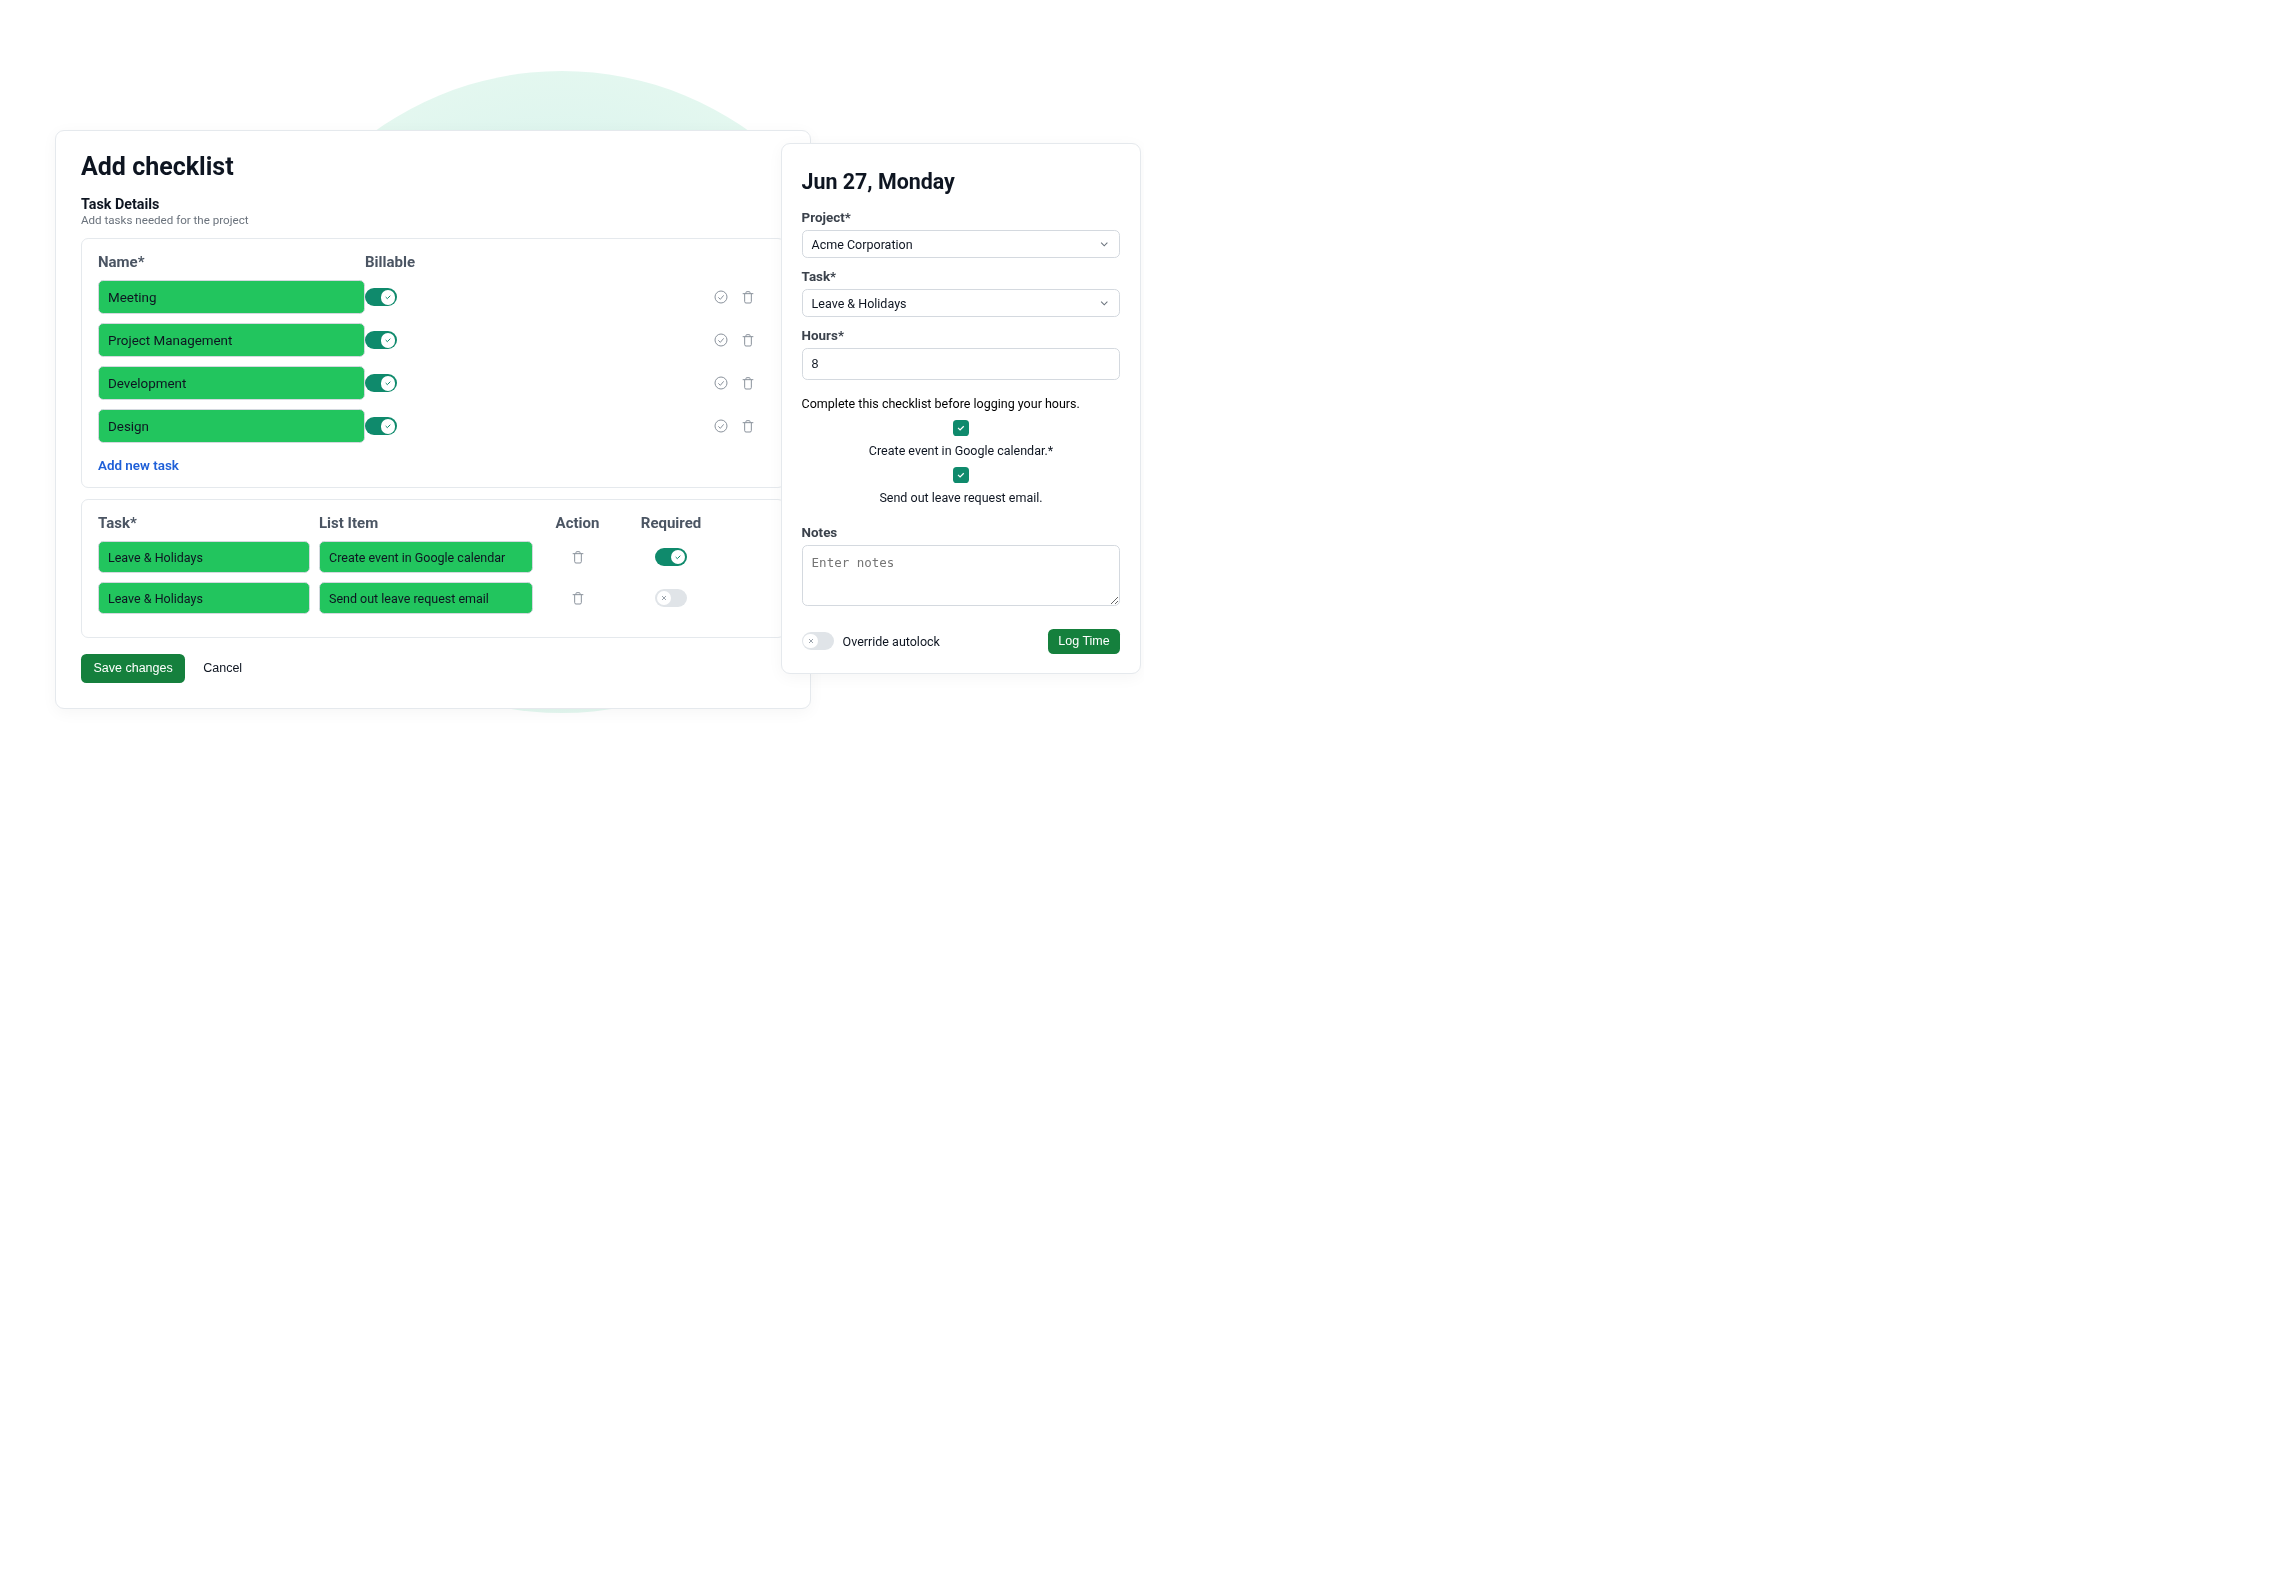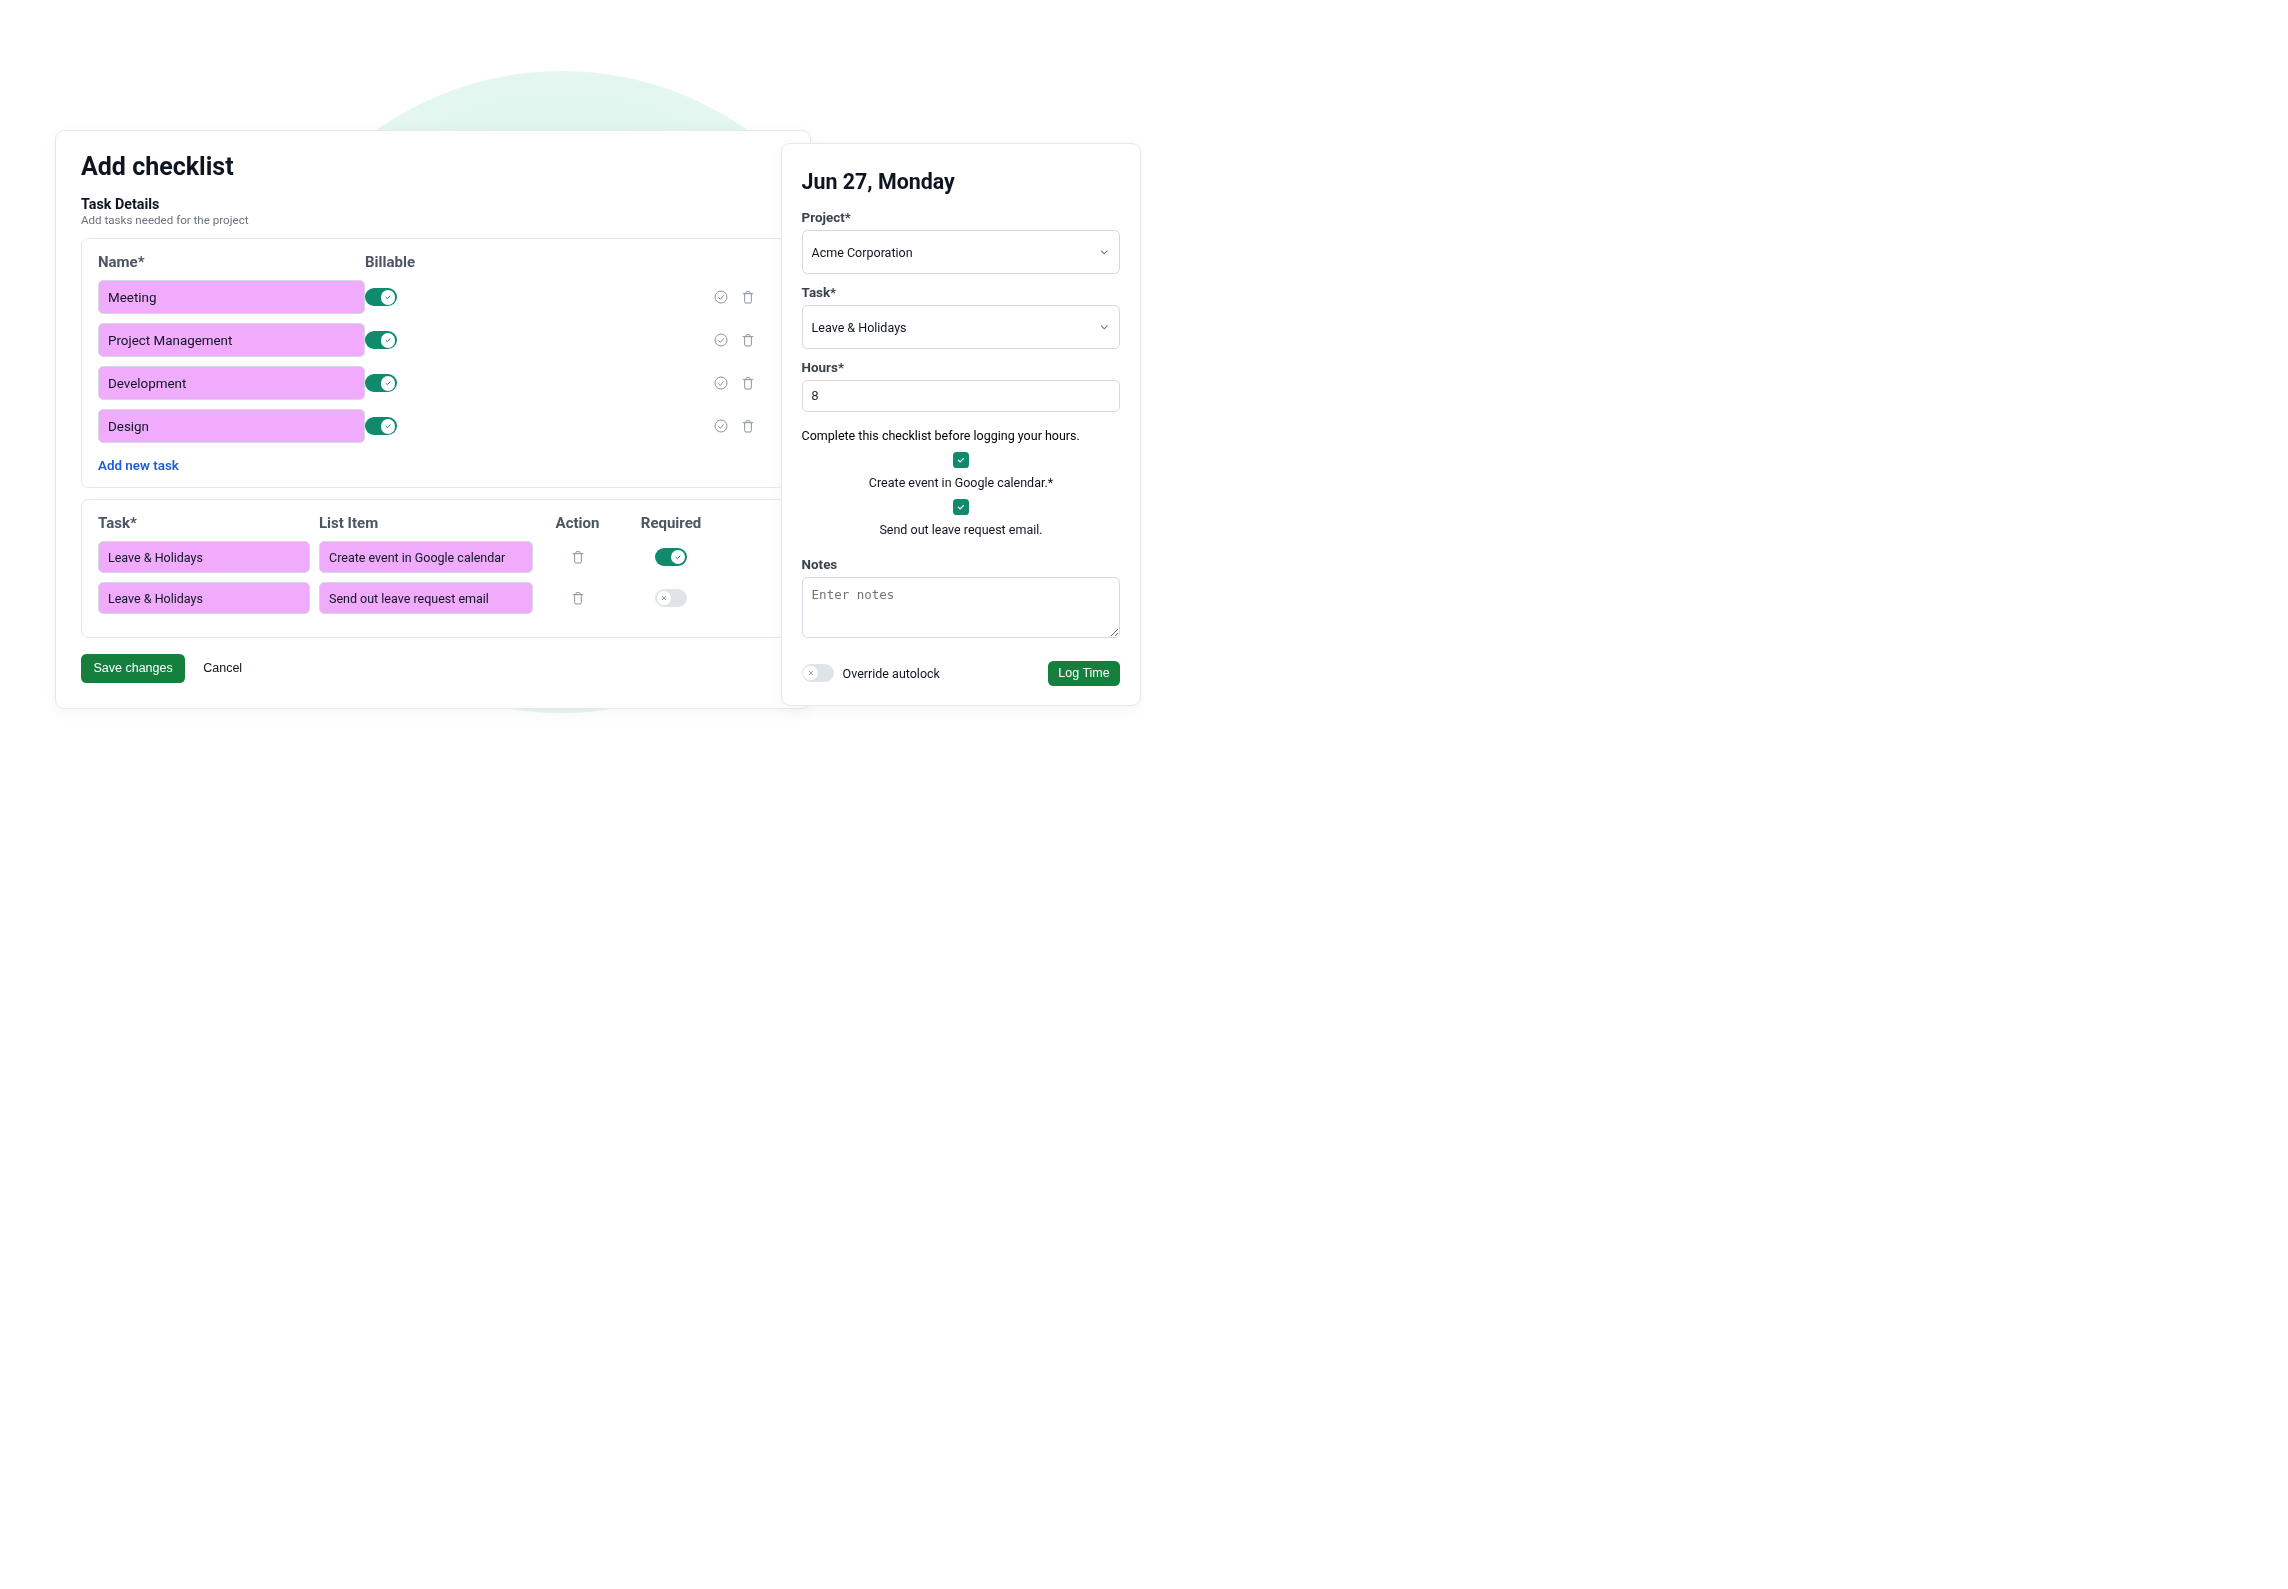--- a/index.html
+++ b/index.html
@@ -76,21 +76,21 @@
     align-items: center;
   }
   .input {
     width: 100%;
     height: 34px;
     border: 0.9px solid #d4d9df;
     border-radius: 5.3px;
     padding: 0 9px;
     font-size: 13.4px;
     color: #0e1521;
-    background: #f0abfc;
+    background: #22c55e;
     display: flex;
     align-items: center;
   }
   .toggle {
     width: 32px;
     height: 18px;
     border-radius: 890px;
     position: relative;
     cursor: pointer;
   }
@@ -154,21 +154,21 @@
     border: none;
     padding: 7.1px 9px;
     font-size: 12.5px;
     cursor: pointer;
   }
   .actions-bottom { margin-top: 16px; display:flex; gap: 9px; align-items:center; }
 
   .right-title { font-size: 21.4px; font-weight: 700; color:#0e1521; margin-bottom: 16px; }
   .field-label { font-size: 13.4px; font-weight:700; color:#3a414b; margin-bottom:5.3px; margin-top: 10.7px; }
   .select {
-    width:100%; height:44px; border:0.9px solid #d4d9df; border-radius:5.3px; padding:0 9px;
+    width:100%; height:28px; border:0.9px solid #d4d9df; border-radius:5.3px; padding:0 9px;
     display:flex; align-items:center; justify-content:space-between; font-size:12.5px; color:#0e1521; cursor:pointer;
   }
   .select svg { width:12.5px; height:12.5px; stroke:#6a727c; }
   .text-input {
     width:100%; height:32px; border:0.9px solid #d4d9df; border-radius:5.3px; padding:0 9px;
     font-size:12.5px; color:#0e1521; background:#fff;
   }
   .hint { font-size:12.5px; color:#000000; margin-top:16px; }
   .check-row { display:flex; align-items:center; gap:7.1px; margin-top:9px; font-size:12.5px; color:#0e1521;flex-direction:column; }
   .checkbox {

